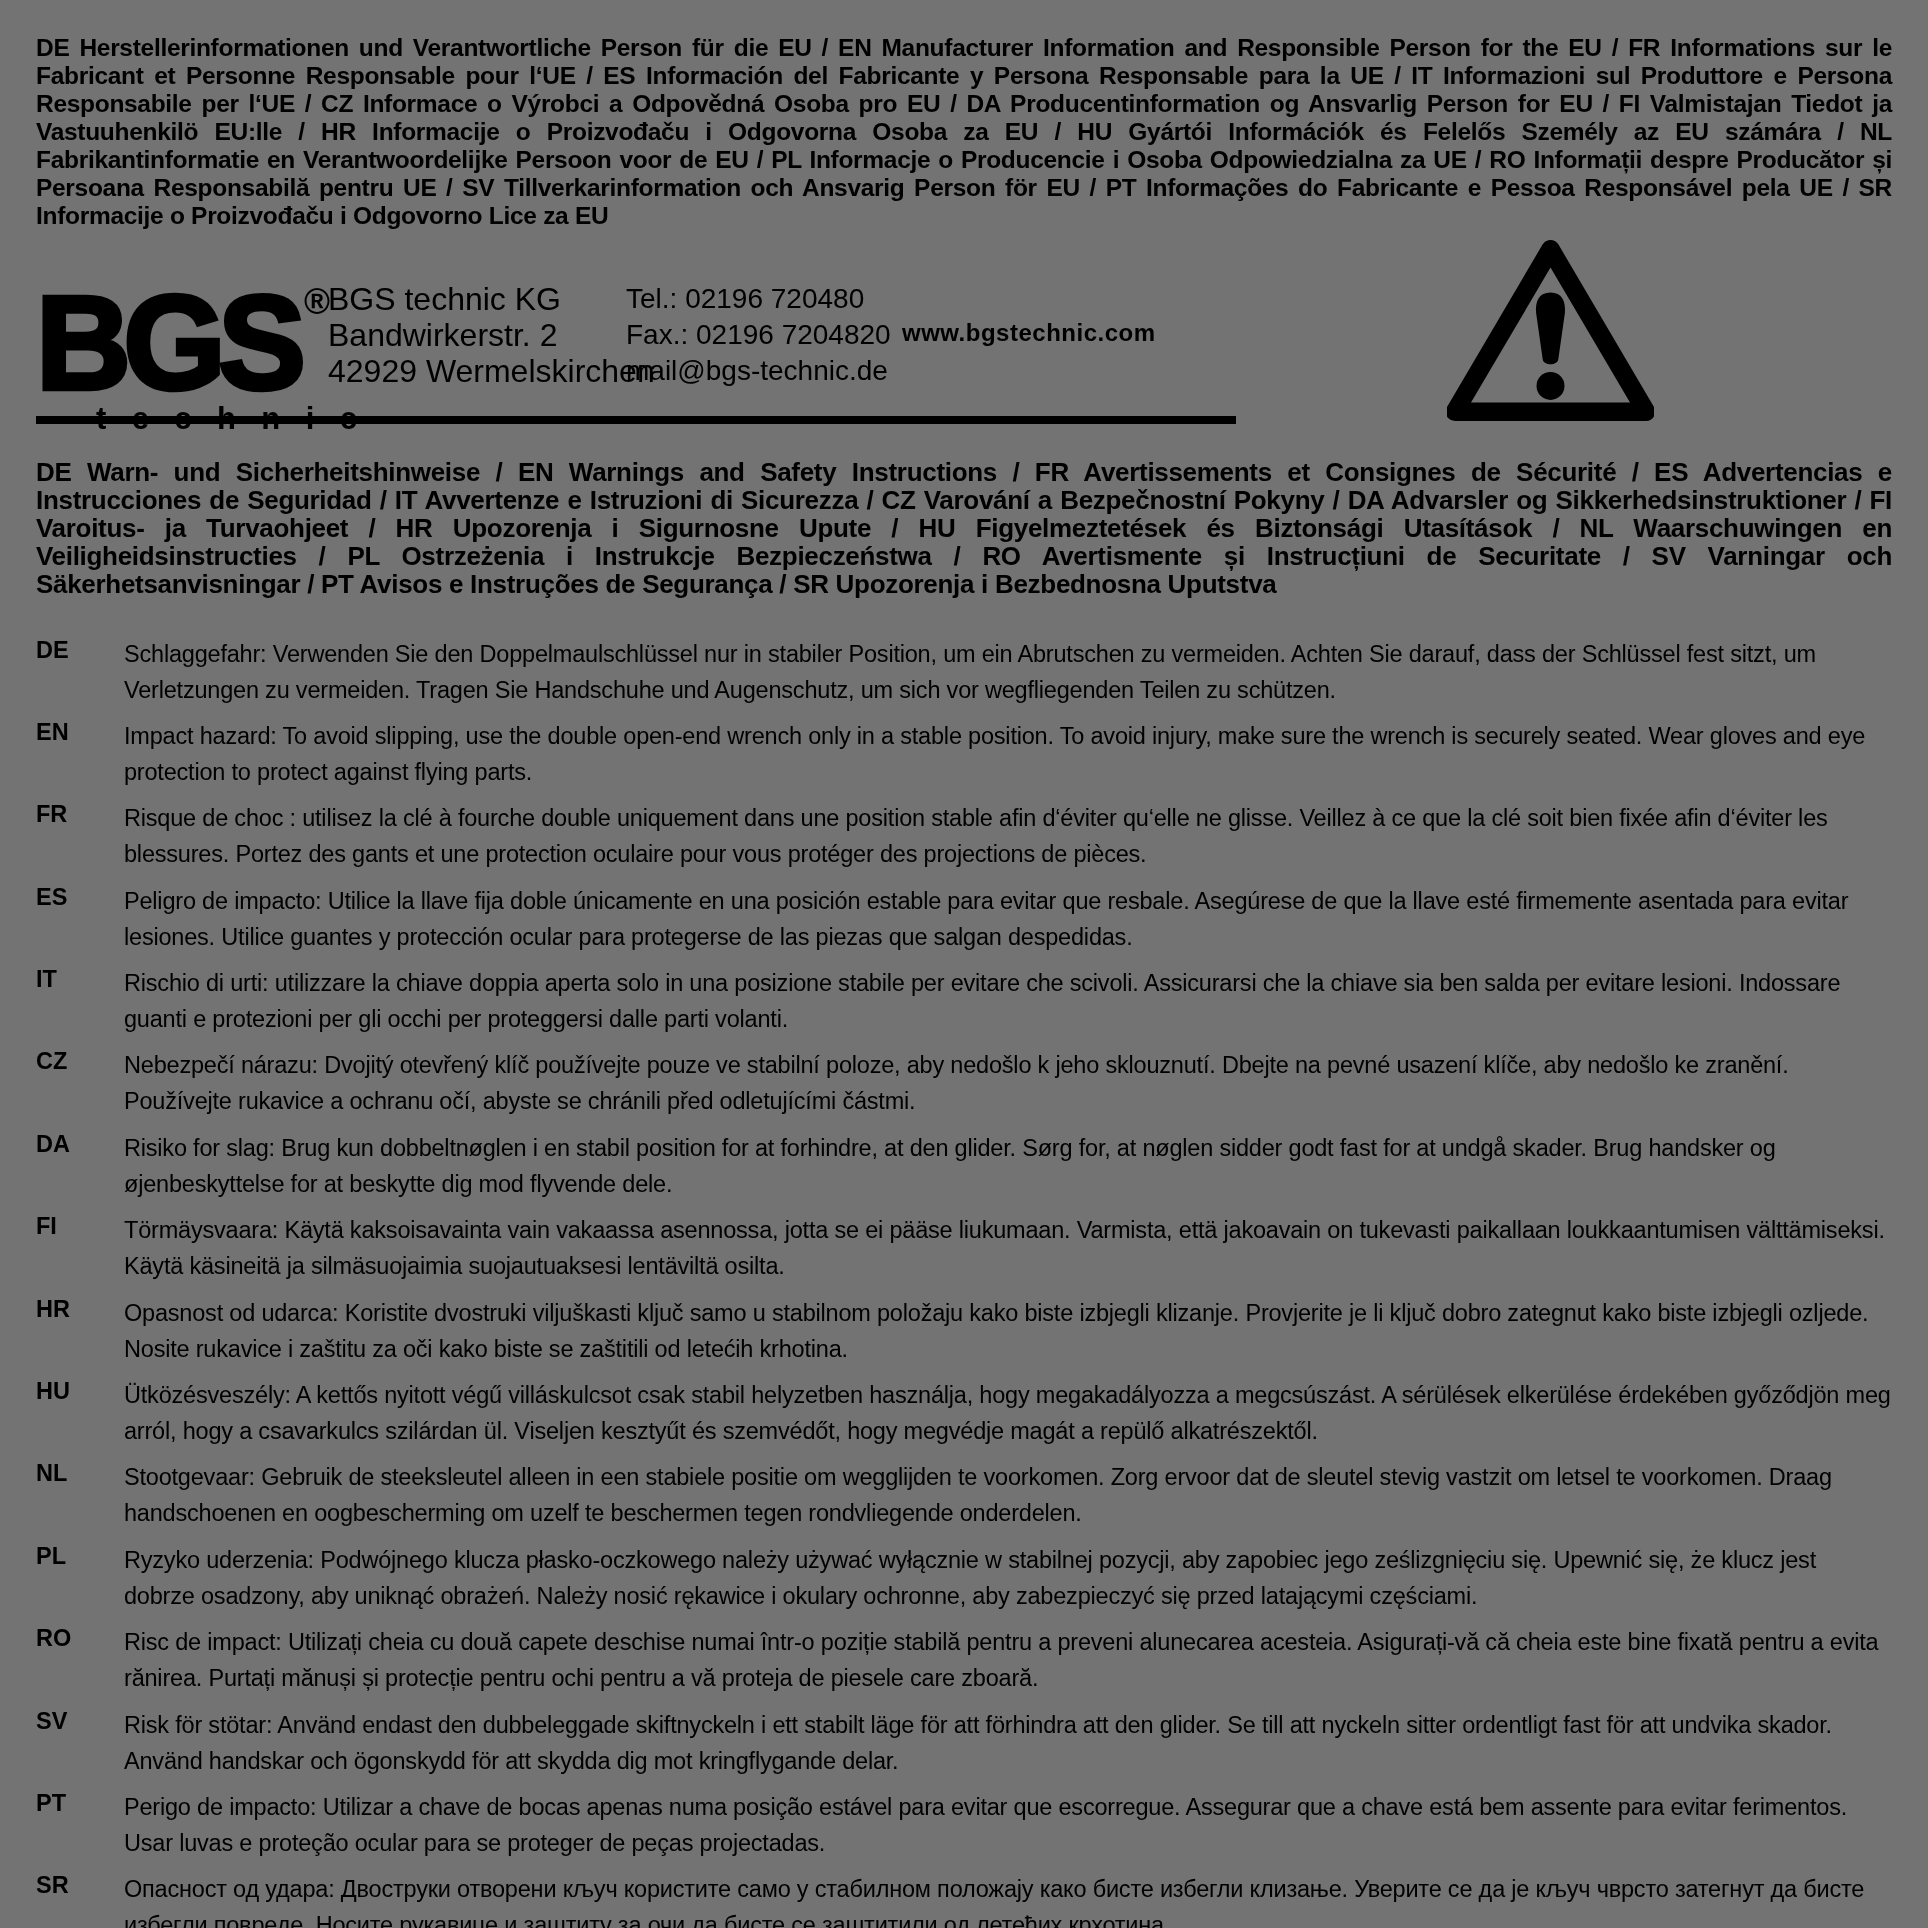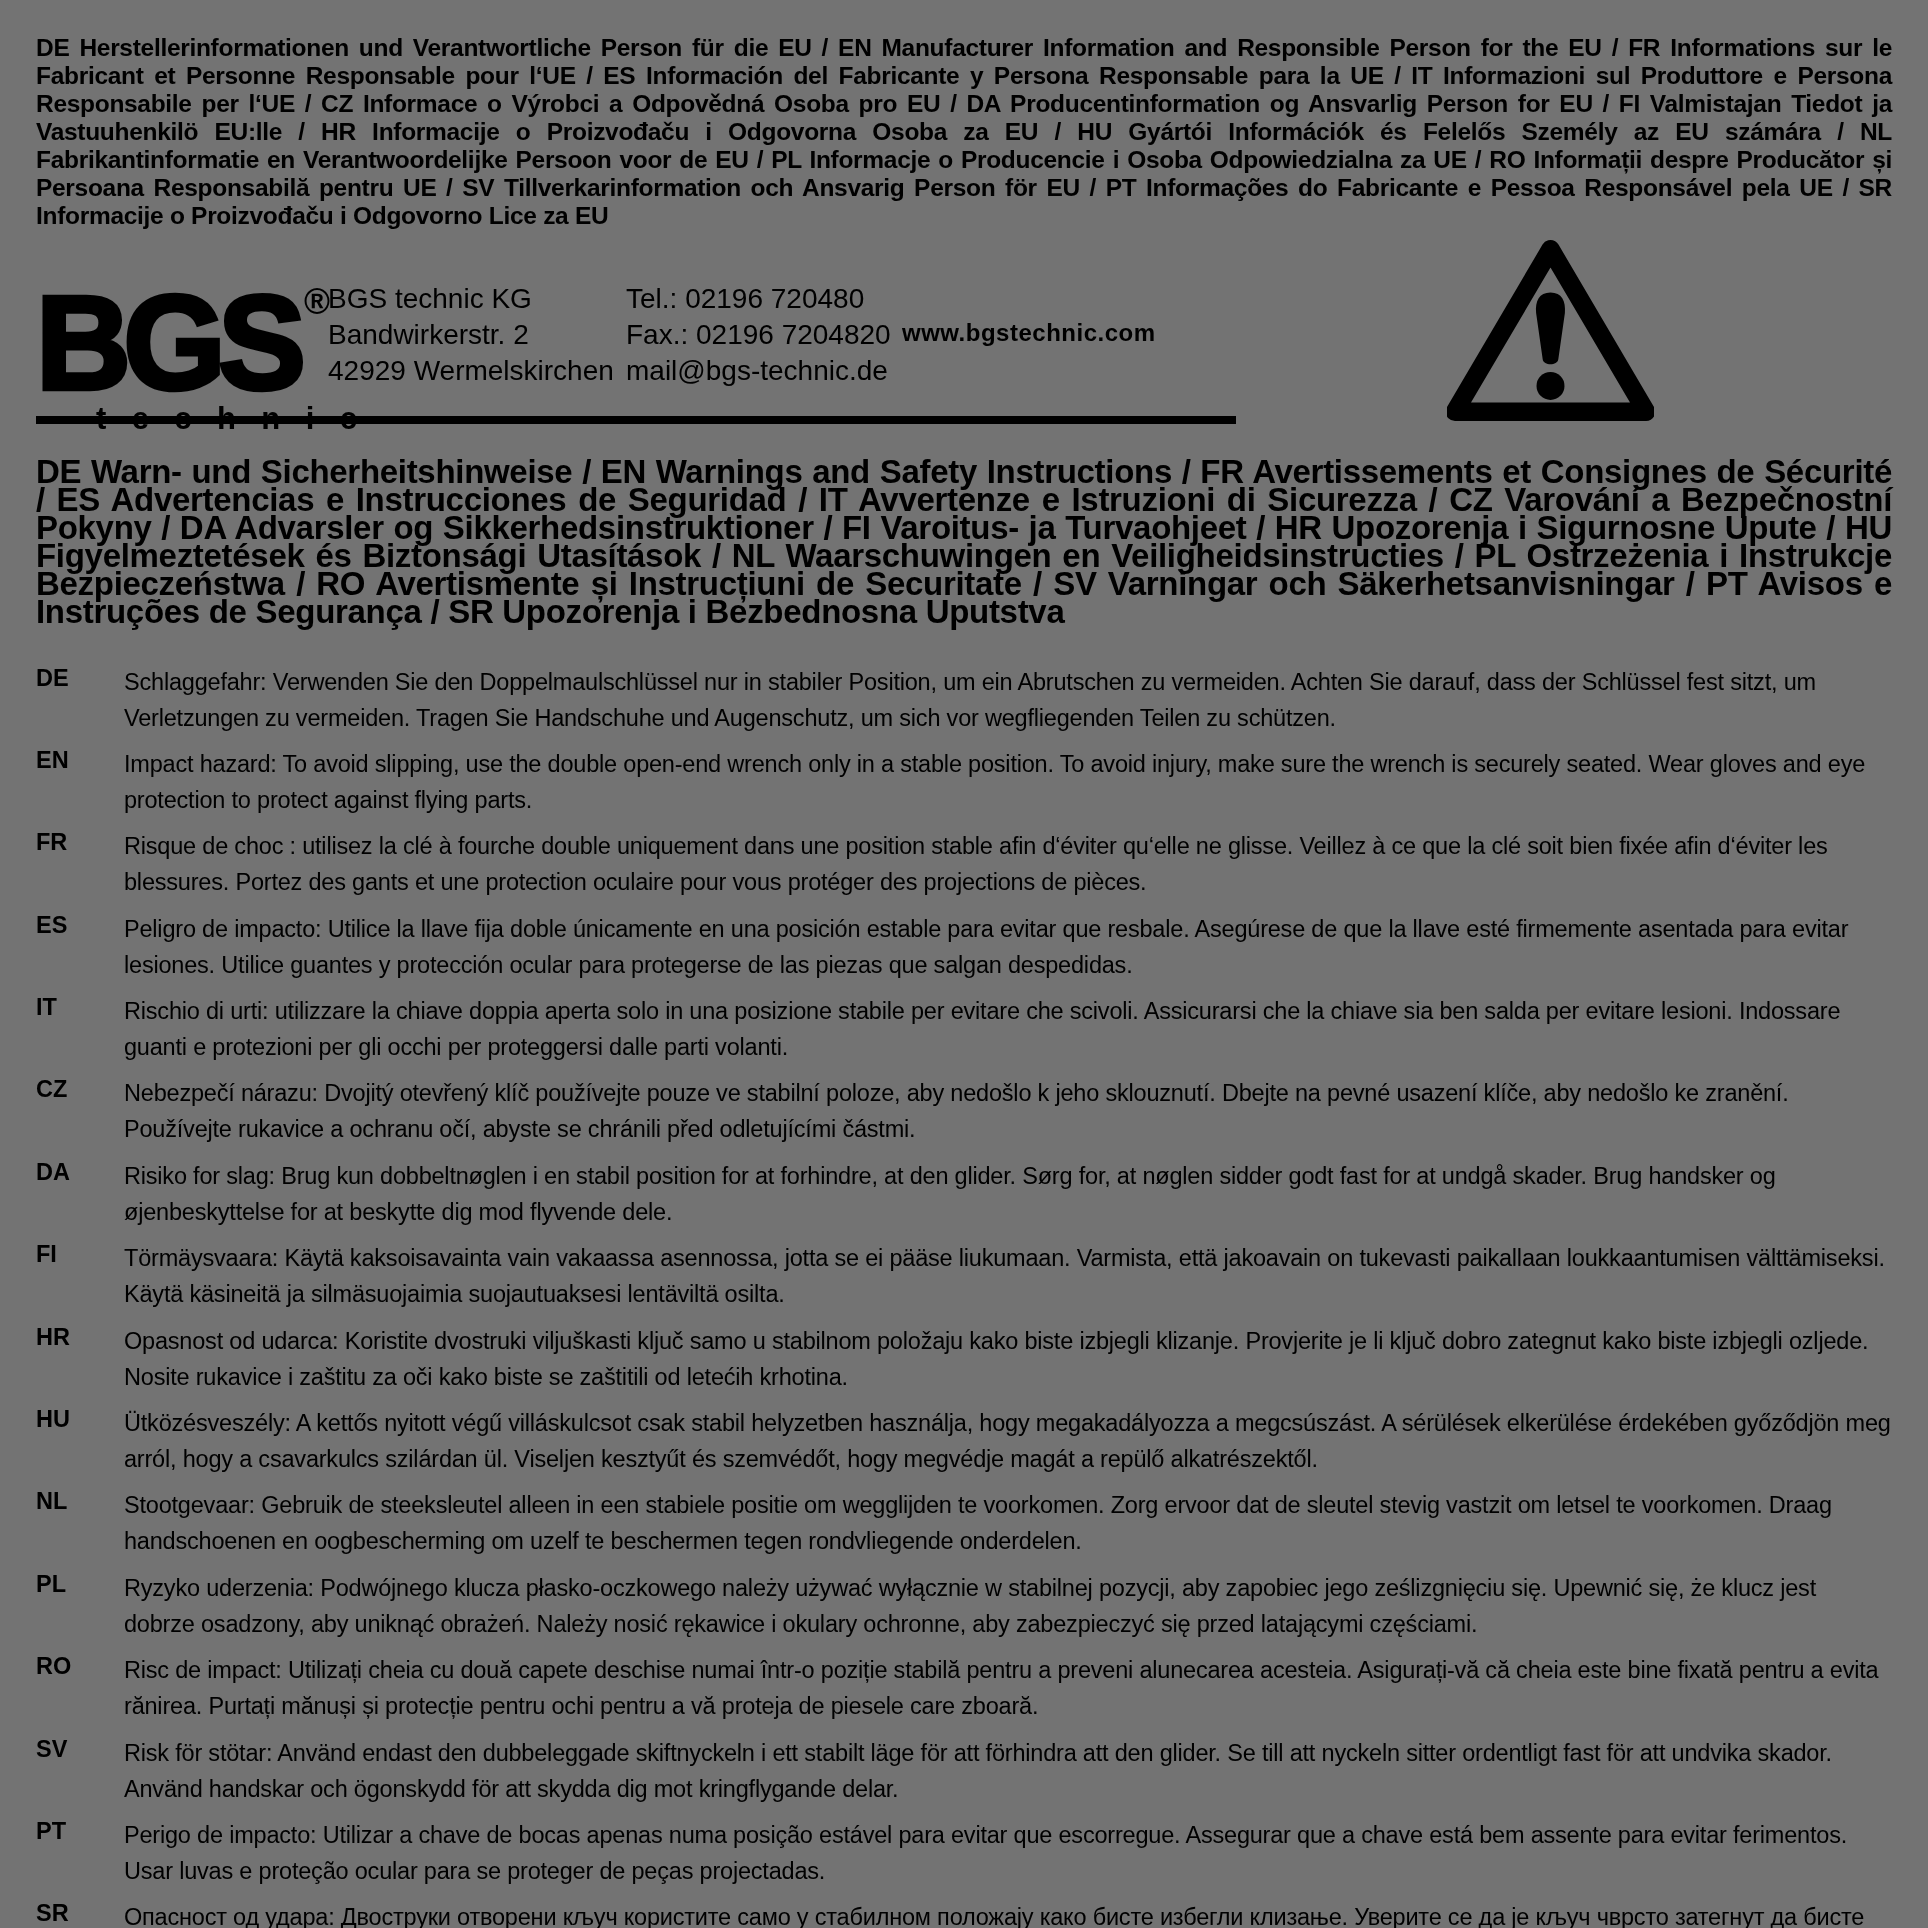--- a/index.html
+++ b/index.html
@@ -48,41 +48,41 @@
     margin-left: 5.6px;
   }
   .logo-sub {
     font-size: 31px;
     font-weight: bold;
     letter-spacing: 25.4px;
     margin-top: 1.9px;
     padding-left: 60px;
     white-space: nowrap;
   }
-  .addr-block { position: absolute; left: 292px; top: 36px; font-size: 28px; line-height: 36px; }
+  .addr-block { position: absolute; left: 292px; top: 36px; font-size: 32px; line-height: 36px; }
   .contact-block { position: absolute; left: 590px; top: 36px; font-size: 28px; line-height: 36px; }
   .website {
     position: absolute;
     left: 866px;
     top: 74px;
     font-size: 24px;
     font-weight: bold;
     letter-spacing: 0.5px;
   }
   .warn-triangle { position: absolute; left: 1411px; top: -5.6px; width: 207px; height: 185px; }
   .rule {
     position: absolute;
     left: 0; top: 171px;
     width: 1200px; height: 7.5px;
     background: #000;
   }
   
   .safety-heading {
     font-weight: bold;
-    font-size: 33px;
+    font-size: 26px;
     line-height: 28px;
     text-align: justify;
     letter-spacing: -0.3px;
     margin-top: 24.5px;
   }
   
   .warnings-list { margin-top: 38px; }
   .warning-row { display: flex; margin-bottom: 10.4px; gap: 48px; }
   .warning-code {
     flex: 0 0 40px;

